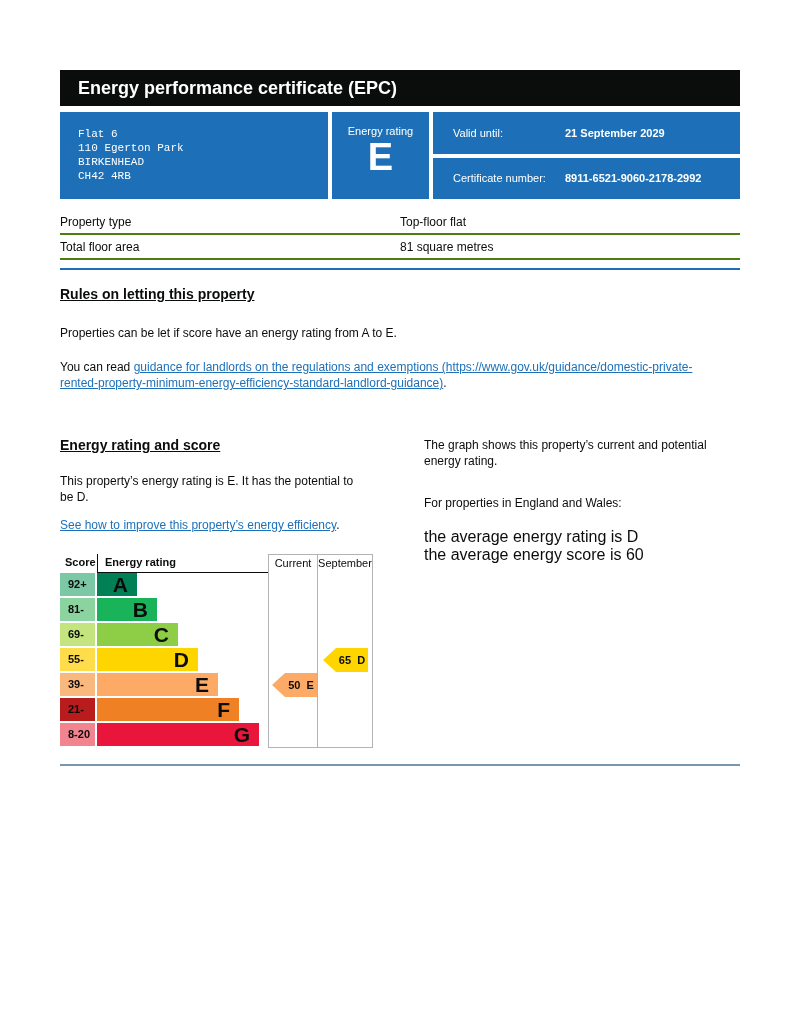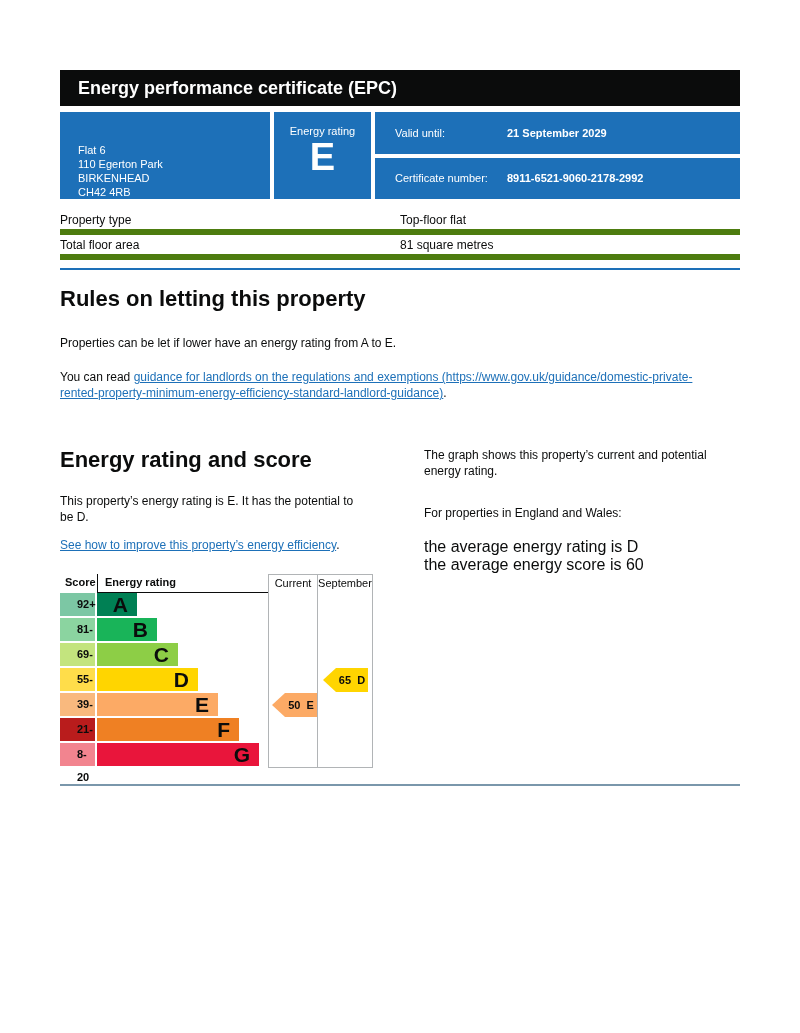--- a/index.html
+++ b/index.html
@@ -7,38 +7,38 @@
   .page { position:relative; width:800px; height:1033px; background:#ffffff; overflow:hidden; }
   .content { position:absolute; left:60px; top:70px; width:680px; }
 
   
   .title-bar { height:36px; background:#0b0c0c; display:flex; align-items:center; padding-left:18px; }
   .title-bar h1 { color:#ffffff; font-size:18px; font-weight:bold; }
 
   
   .summary { display:flex; gap:4px; margin-top:6px; height:87px; }
   .panel { background:#1d70b8; color:#ffffff; }
-  .addr-panel { width:210px; font-size:11px; line-height:14px; padding:31px 0 0 18px; }
+  .addr-panel { width:268px; font-size:11px; line-height:14px; padding:15px 0 0 18px;font-family:Liberation Mono, monospace; }
   .rating-panel { width:97px; text-align:center; }
   .rating-label { font-size:11px; margin-top:13px; }
   .rating-letter { font-size:38px; font-weight:bold; line-height:40px; }
   .right-stack { flex:1; display:flex; flex-direction:column; gap:4px; }
   .info-panel { flex:1; display:flex; align-items:center; font-size:11px; padding-left:20px; }
   .info-label { width:112px; }
   .info-value { font-weight:bold; }
 
   
   .prop-table { margin-top:11px; }
-  .prow { display:flex; height:25px; align-items:center; border-bottom:6px solid #4d7c0f; font-size:12px; }
+  .prow { display:flex; height:25px; align-items:center; border-bottom:2px solid #4d7c0f; font-size:12px; }
   .plabel { width:340px; }
 
   .rule-blue { height:2px; background:#1d70b8; margin-top:8px; }
   .rule-steel { height:2px; background:#7a97ab; margin-top:16px; }
 
-  h2.section { font-size:22px; font-weight:bold; margin-top:16px; }
+  h2.section { font-size:14px; font-weight:bold; margin-top:16px;text-decoration:underline; }
   p.body { font-size:12px; line-height:16px; }
   a.link { color:#1d70b8; text-decoration:underline; cursor:pointer; }
 
   .rules-p1 { margin-top:23px; }
   .rules-p2 { margin-top:18px; max-width:660px; }
 
   .two-col { display:flex; margin-top:46px; }
   .col-left { width:320px; }
   .col-right { width:316px; margin-left:44px; }
   .intro { margin-top:20px; max-width:300px; }
@@ -49,21 +49,21 @@
 
   
   .chart { position:relative; width:312px; height:194px; margin-top:21px; font-size:11px; }
   .ch-head { position:absolute; top:2px; font-weight:bold; font-size:11px; }
   .ch-score-head { left:5px; }
   .ch-band-head { left:45px; }
   .ch-vline { position:absolute; left:37px; top:0; width:1px; height:18px; background:#0b0c0c; }
   .ch-hline { position:absolute; left:37px; top:18px; width:171px; height:1px; background:#0b0c0c; }
   .ch-rows { position:absolute; left:0; top:19px; width:208px; }
   .crow { height:25px; display:flex; }
-  .cscore { width:35px; margin-right:2px; height:23px; line-height:23px; padding-left:17px; font-weight:bold; font-size:11px; }
+  .cscore { width:35px; margin-right:2px; height:23px; line-height:23px; padding-left:8px; font-weight:bold; font-size:11px; }
   .cbar { height:23px; text-align:right; padding-right:9px; font-weight:bold; font-size:21px; line-height:23px; color:#0b0c0c; }
   .cbox { position:absolute; top:0; height:194px; border:1px solid #b1b4b6; background:#ffffff; }
   .cbox-current { left:208px; width:50px; }
   .cbox-potential { left:258px; width:55px; border-left:none; }
   .cbox-label { text-align:center; font-weight:normal; font-size:11px; margin-top:2px; }
   .marker { position:absolute; width:45px; height:24px; line-height:24px; padding-left:13px; text-align:center; font-weight:bold; font-size:11px; color:#0b0c0c; clip-path:polygon(0 50%, 13px 0, 100% 0, 100% 100%, 13px 100%); }
   .marker-current { left:212px; }
   .marker-potential { left:263px; }
 </style>
 </head>
@@ -105,21 +105,21 @@
           <div>Top-floor flat</div>
         </div>
         <div class="prow">
           <div class="plabel">Total floor area</div>
           <div>81 square metres</div>
         </div>
       </div>
     <div class="rule-blue"></div>
 
     <h2 class="section">Rules on letting this property</h2>
-    <p class="body rules-p1">Properties can be let if lower have an energy rating from A to E.</p>
+    <p class="body rules-p1">Properties can be let if score have an energy rating from A to E.</p>
     <p class="body rules-p2"><span>You can read </span><a class="link">guidance for landlords on the regulations and exemptions (https://www.gov.uk/guidance/domestic-private-rented-property-minimum-energy-efficiency-standard-landlord-guidance)</a><span>.</span></p>
 
     <div class="two-col">
       <div class="col-left">
         <h2 class="section" style="margin-top:0">Energy rating and score</h2>
         <p class="body intro">This property’s energy rating is E. It has the potential to be D.</p>
         <p class="body improve-p"><a class="link">See how to improve this property’s energy efficiency</a><span>.</span></p>
 
         <div class="chart">
           <span class="ch-head ch-score-head">Score</span>

